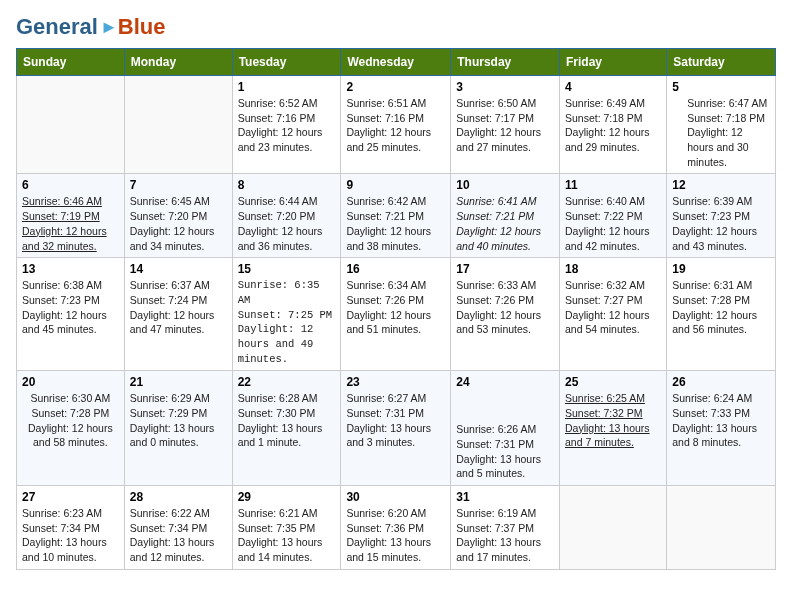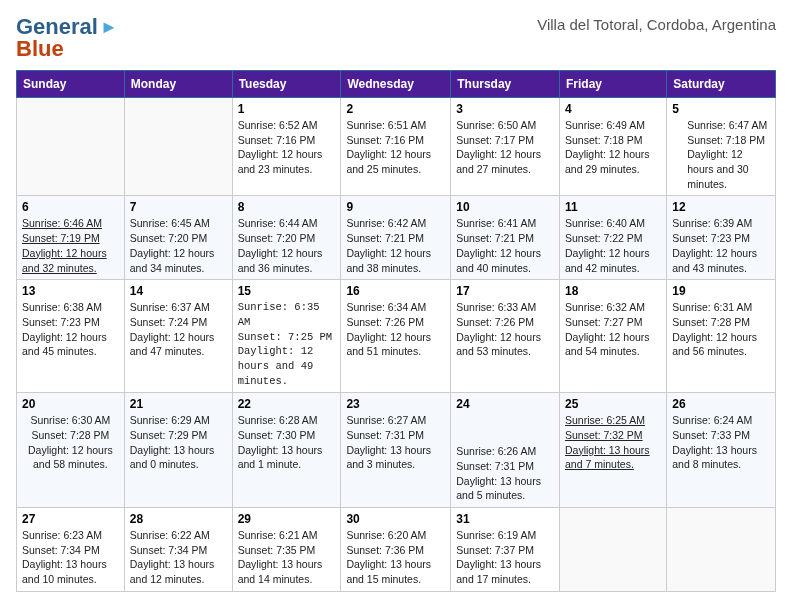--- a/index.html
+++ b/index.html
@@ -11,21 +11,21 @@
       padding: 16px;
     }
     .header {
       display: flex;
       justify-content: space-between;
       align-items: flex-start;
       margin-bottom: 10px;
     }
     .logo {
       display: flex;
-      flex-direction: column;
+      flex-direction: row;
       align-items: flex-start;
     }
     .logo-text {
       font-size: 22px;
       font-weight: bold;
       color: #2c5f8a;
       line-height: 1;
     }
     .logo-bird {
       color: #4aa8d8;
@@ -47,21 +47,21 @@
     .location {
       font-size: 15px;
       color: #555;
     }
     table {
       width: 100%;
       border-collapse: collapse;
       font-size: 11px;
     }
     .day-header {
-      background: #4c1d95;
+      background: #4d7c0f;
       color: #fff;
       text-align: left;
       padding: 6px 6px;
       font-size: 12px;
       font-weight: bold;
       border: 1px solid #2a6aa0;
     }
     td {
       border: 1px solid #ccc;
       vertical-align: top;
@@ -96,21 +96,20 @@
 
 <div class="header">
   <div class="logo">
     <div class="logo-row">
       <span class="logo-text">General</span>
       <span class="logo-bird">►</span>
     </div>
     <span class="logo-text" style="color:#c2410c;">Blue</span>
   </div>
   <div class="title-section">
-    <div class="location">Villa del Totoral, Cordoba, Argentina</div>
   </div>
 </div>
 
 <table>
   <thead>
     <tr>
     <th class="day-header">Sunday</th>
         <th class="day-header">Monday</th>
         <th class="day-header">Tuesday</th>
         <th class="day-header">Wednesday</th>
@@ -174,21 +173,21 @@
 Daylight: 12 hours and 36 minutes.</div>
         </td>
         <td>
           <span class="day-num">9</span>
           <div class="day-info" style="white-space: pre-line;">Sunrise: 6:42 AM
 Sunset: 7:21 PM
 Daylight: 12 hours and 38 minutes.</div>
         </td>
         <td>
           <span class="day-num">10</span>
-          <div class="day-info" style="white-space: pre-line;">Sunrise: 6:41 AM
+          <div class="day-info" style="white-space: pre-line; font-style: italic;">Sunrise: 6:41 AM
 Sunset: 7:21 PM
 Daylight: 12 hours and 40 minutes.</div>
         </td>
         <td>
           <span class="day-num">11</span>
           <div class="day-info" style="white-space: pre-line;">Sunrise: 6:40 AM
 Sunset: 7:22 PM
 Daylight: 12 hours and 42 minutes.</div>
         </td>
         <td>

